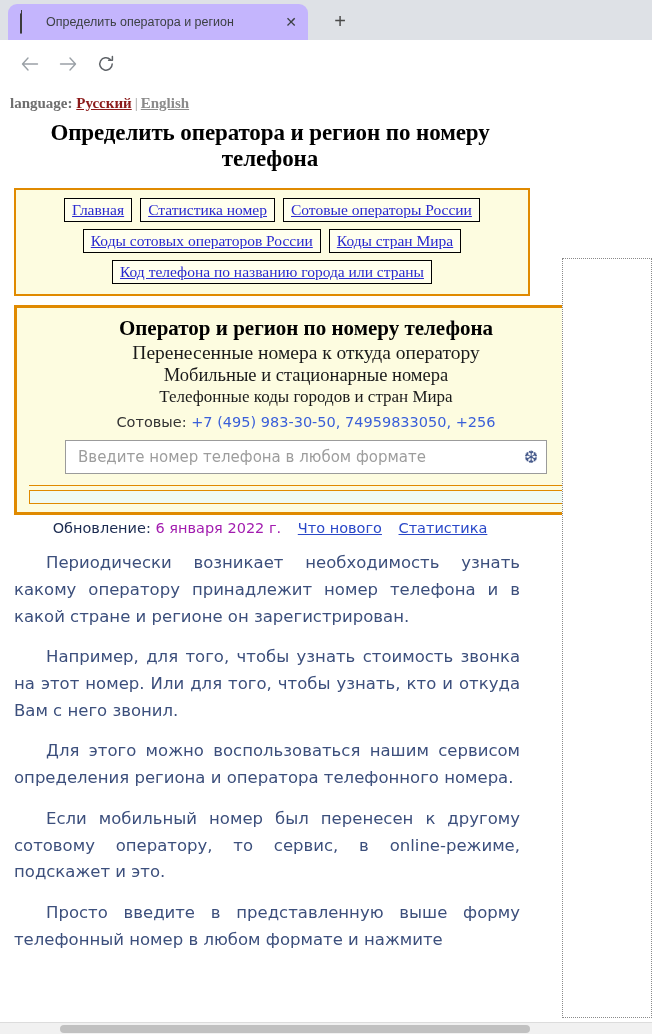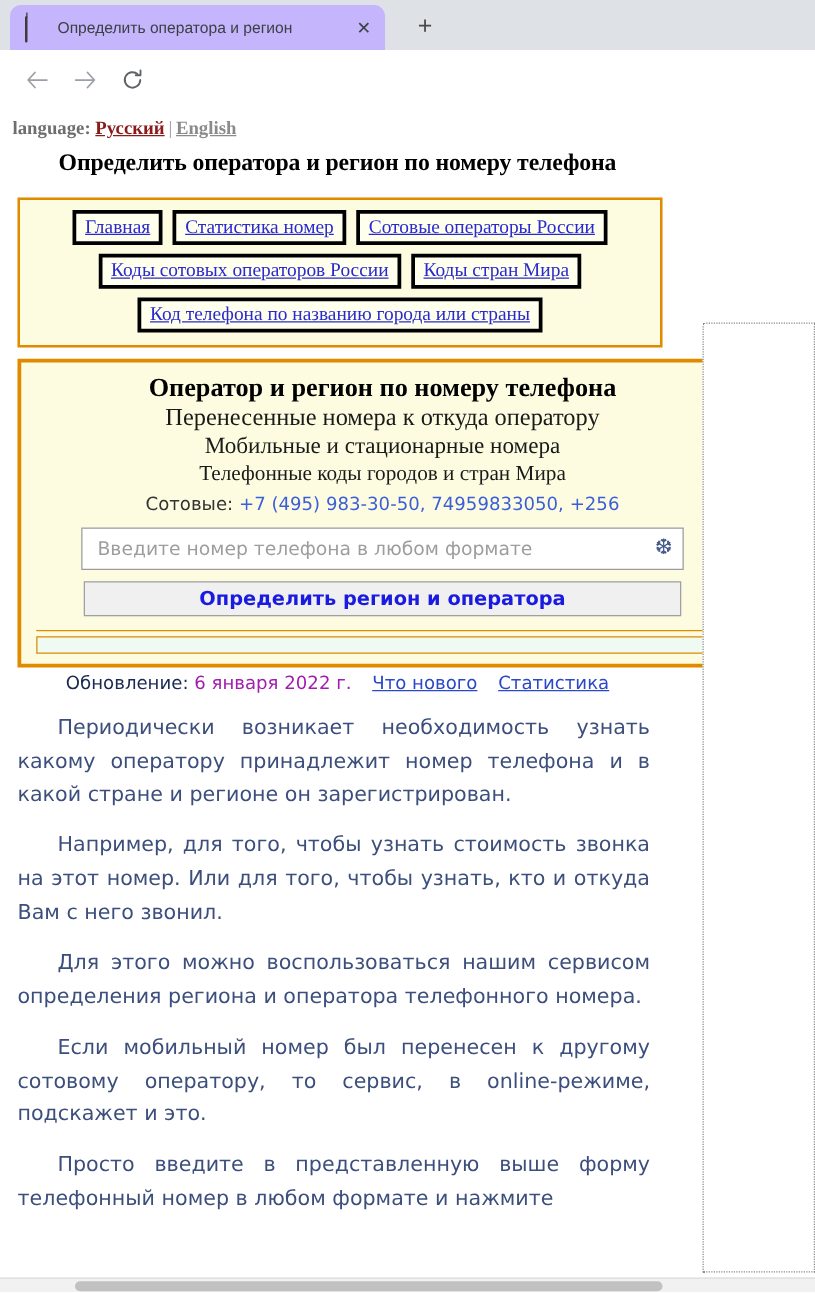--- a/index.html
+++ b/index.html
@@ -180,21 +180,21 @@
     color: #6e6e6e;
     padding: 7px 0 0 10px;
   }
   .langbar a { text-decoration: underline; }
   .lang-ru { color: #8b1a1a; }
   .lang-sep { color: #9a9a9a; font-weight: normal; padding: 0 3px; }
   .lang-en { color: #8a8a8a; }
 
   h1.page-title {
     font-family: "Liberation Serif", serif;
-    font-size: 19px;
+    font-size: 23px;
     font-weight: bold;
     color: #000;
     margin: 8px 0 0 0;
     text-align: center;
     width: 540px;
     letter-spacing: -0.1px;
   }
 
   
   .nav-panel {
@@ -207,21 +207,21 @@
     text-align: center;
   }
   .nav-row {
     display: flex;
     justify-content: center;
     gap: 8px;
     margin-bottom: 7px;
   }
   .nav-row:last-child { margin-bottom: 0; }
   .nav-item {
-    border: 3px solid #000000;
+    border: 1px solid #000000;
     background: #ffffee;
     color: #2a2ad0;
     font-family: "Liberation Serif", serif;
     font-size: 15.5px;
     padding: 2px 7px 3px 7px;
     line-height: 1.1;
     white-space: nowrap;
   }
 
   
@@ -457,21 +457,20 @@
       <div class="examples">
         <span>Сотовые:</span>
         <span class="ex-nums">+7 (495) 983-30-50, 74959833050, +256</span>
       </div>
 
       <div class="input-wrap">
         <input class="phone-input" type="text" placeholder="Введите номер телефона в любом формате" style="">
         <span class="snowflake">❆</span>
       </div>
 
-      <button class="submit-btn">Определить регион и оператора</button>
 
       <div class="fb-rule"></div>
       <div class="result-bar"></div>
     </div>
 
     <div class="update-line">
       <span>Обновление:</span>
       <span class="update-date">6 января 2022 г.</span>
       <a href="#">Что нового</a>
       <a href="#">Статистика</a>

